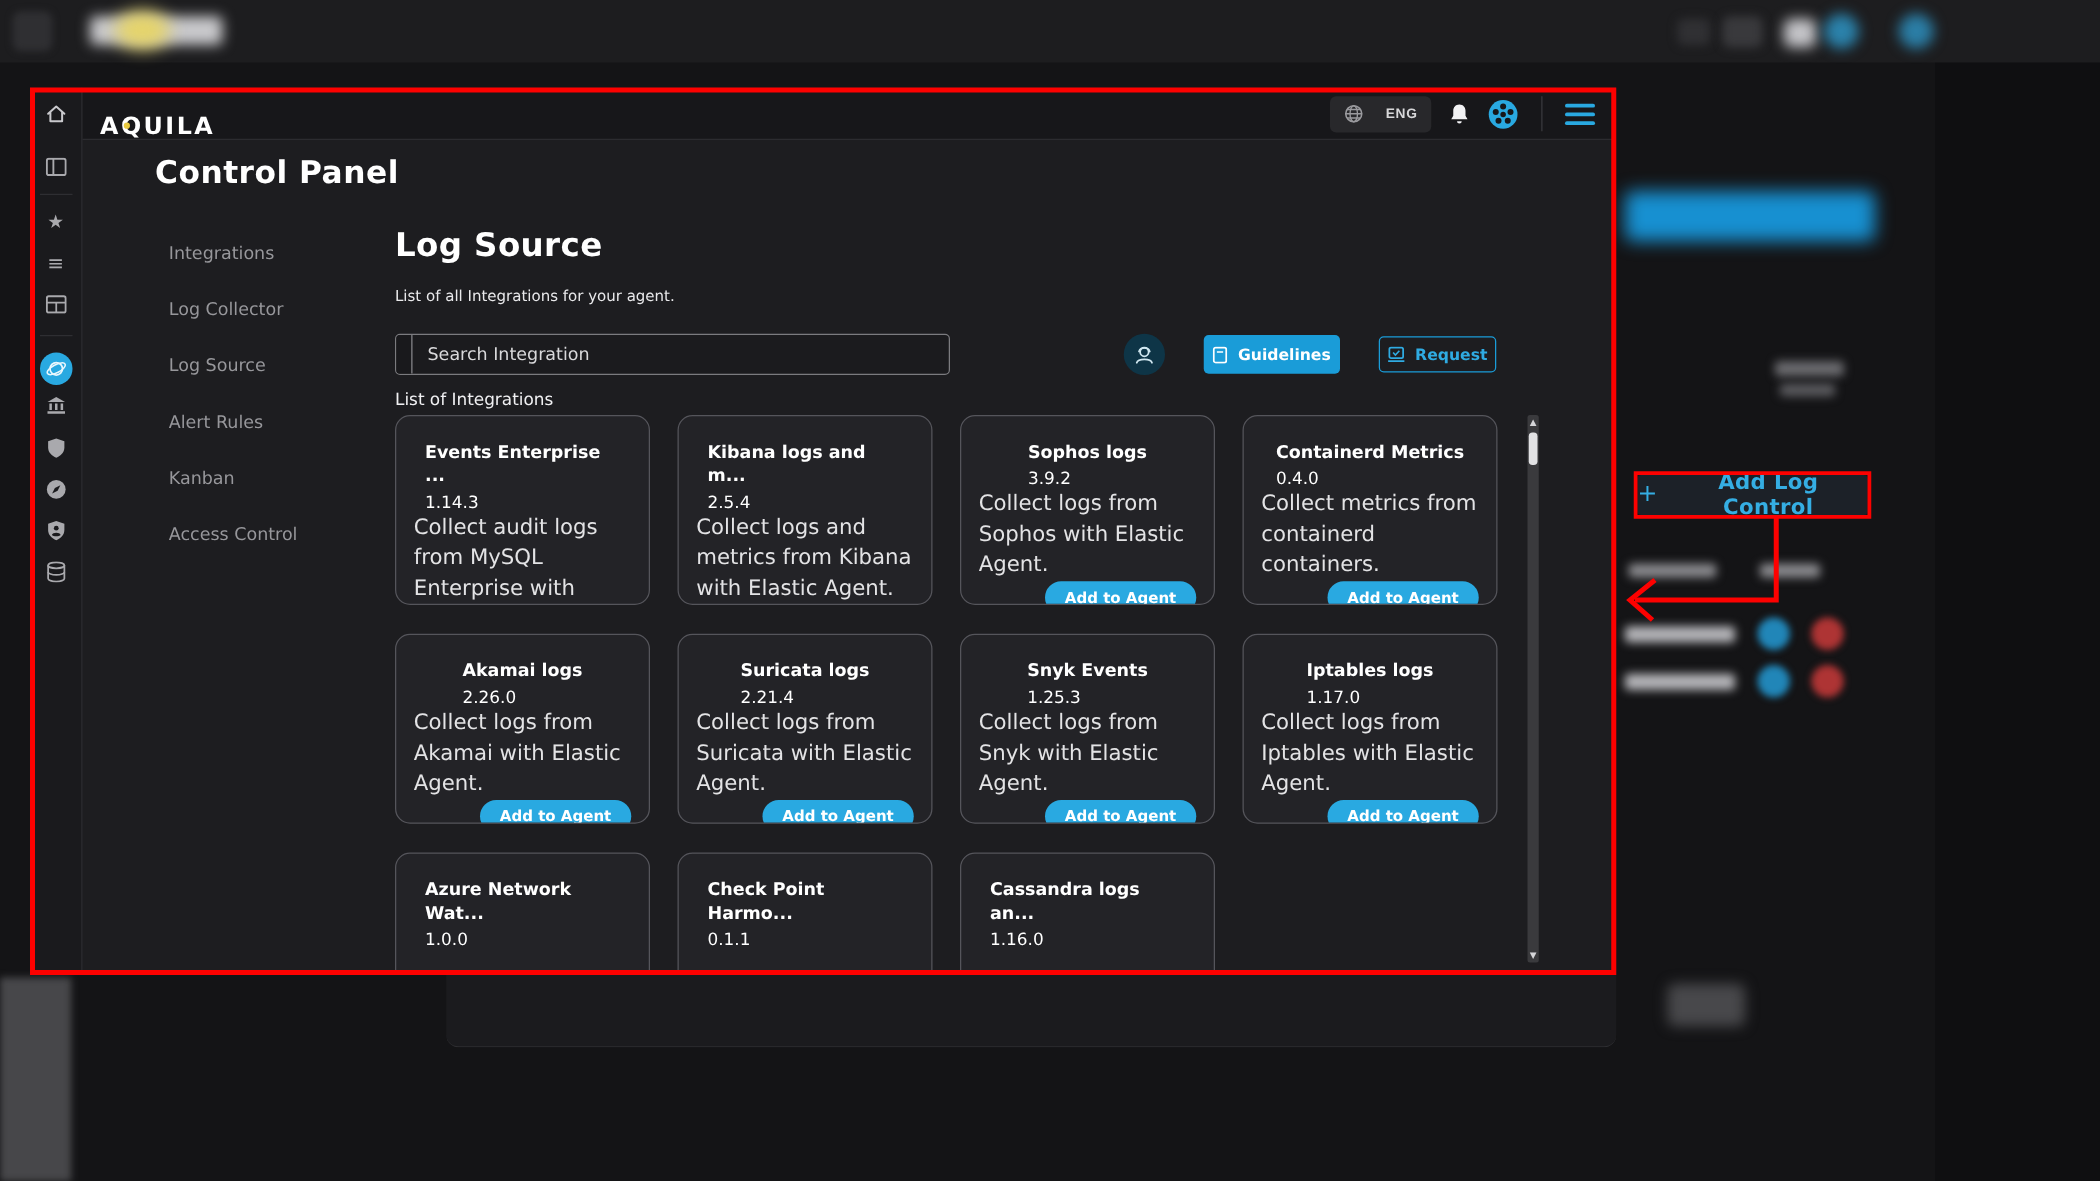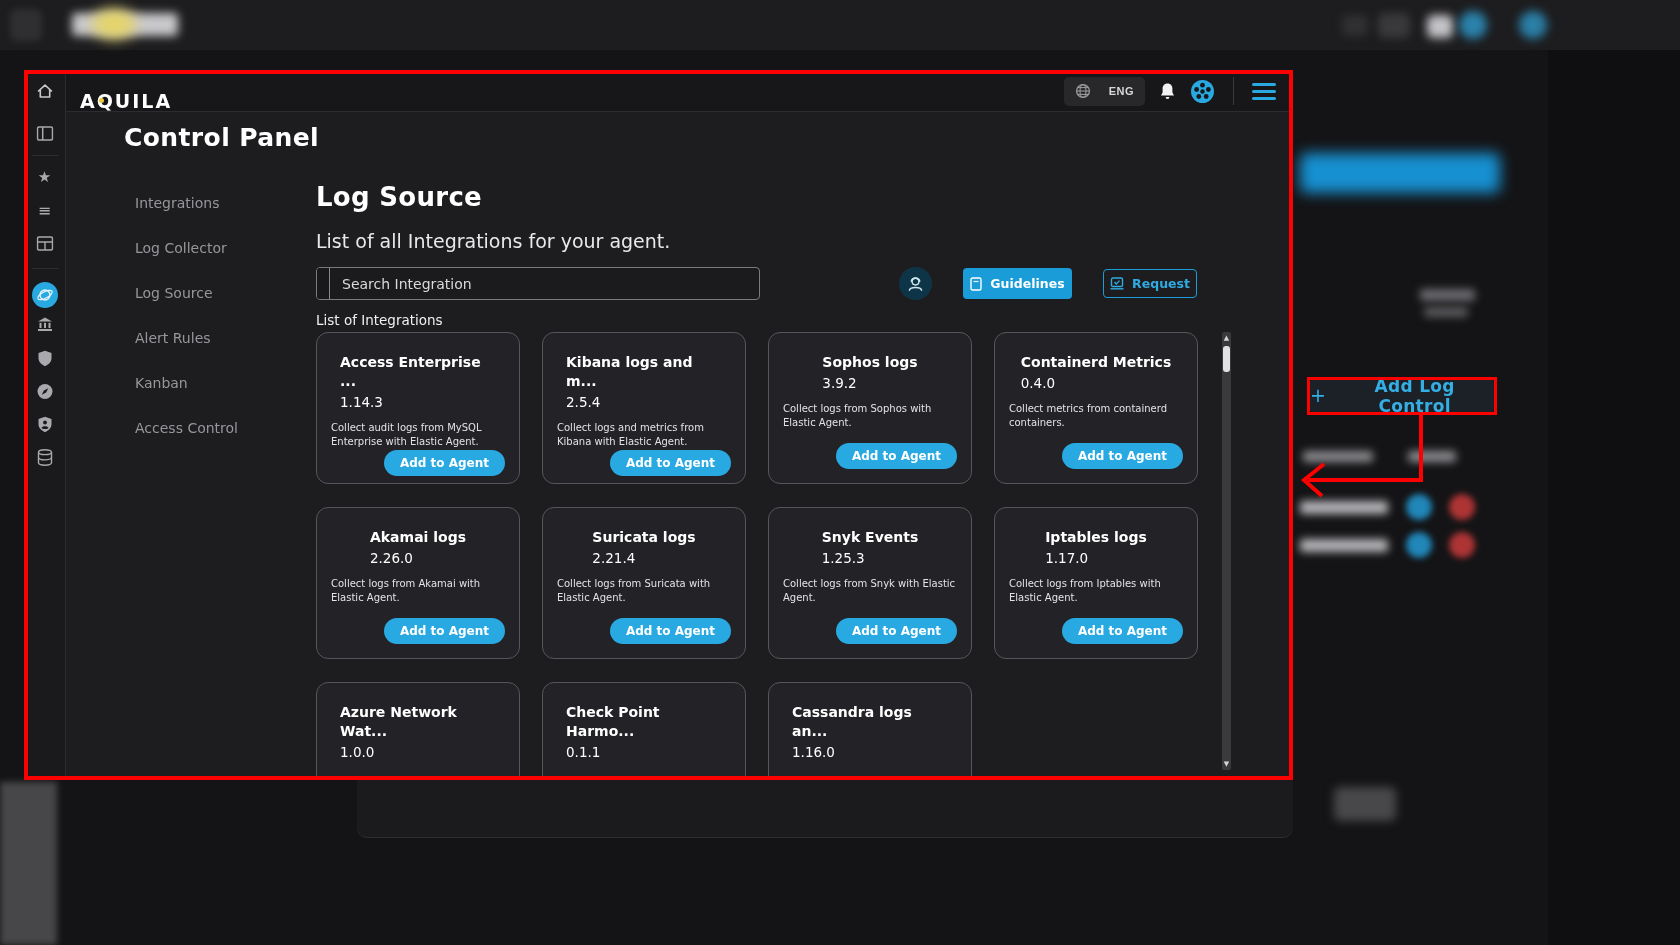--- a/index.html
+++ b/index.html
@@ -60,38 +60,38 @@
   .ric.active { width:26px; height:26px; border-radius:50%; background:#29a9e1; }
   .star-glyph { font-size:15px; line-height:1; } .list-glyph { font-size:16px; line-height:1; }
 
   
   .panel-title { position:absolute; left:100px; top:53px; color:#fff; font-size:25px; font-weight:600; letter-spacing:.4px; }
   .cp-nav { position:absolute; left:111px; top:110px; display:flex; flex-direction:column; }
   .cp-nav .nav-item { height:45px; display:flex; align-items:center; color:#97979b; font-size:14px; cursor:pointer; }
 
   
   .main-title { position:absolute; left:292px; top:112px; color:#fff; font-size:26px; font-weight:bold; letter-spacing:.3px; }
-  .main-sub { position:absolute; left:292px; top:160px; color:#e9e9eb; font-size:19px; }
+  .main-sub { position:absolute; left:292px; top:160px; color:#e9e9eb; font-size:12px; }
   .search-wrap { position:absolute; left:292px; top:197px; width:444px; height:33px; border:1px solid #7b7b7f; border-radius:4px; background:#1b1b1e; display:flex; overflow:hidden; }
   .search-cap { width:13px; border-right:1px solid #88888c; background:#19191c; }
   .search-wrap input { flex:1; background:transparent; border:none; outline:none; color:#ececee; font-size:14px; padding:0 12px; font-family:inherit; }
   .search-wrap input::placeholder { color:#d9d9db; opacity:1; }
 
   .support-btn { position:absolute; left:875px; top:197px; width:33px; height:33px; border-radius:50%; background:#0e3547; border:none; cursor:pointer; display:flex; align-items:center; justify-content:center; }
   .btn-guidelines { position:absolute; left:939px; top:198px; width:109px; height:31px; background:#1a9cd8; border:none; border-radius:4px; color:#fff; font-size:12.5px; font-weight:bold; font-family:inherit; display:flex; align-items:center; justify-content:center; gap:8px; cursor:pointer; }
   .btn-request { position:absolute; left:1079px; top:199px; width:94px; height:29px; background:transparent; border:1px solid #1a9cd8; border-radius:4px; color:#2fabe2; font-size:12.5px; font-weight:bold; font-family:inherit; display:flex; align-items:center; justify-content:center; gap:8px; cursor:pointer; }
 
   .list-label { position:absolute; left:292px; top:242px; color:#f0f0f2; font-size:13.5px; }
 
   .grid { position:absolute; left:292px; top:262px; width:882px; display:grid; grid-template-columns:repeat(4,204px); grid-auto-rows:152px; column-gap:22px; row-gap:23px; }
   .card { background:#232327; border:1px solid #55555b; border-radius:12px; display:flex; flex-direction:column; padding:14px 14px; overflow:hidden; }
   .card-head { width:fit-content; max-width:156px; margin:6px auto 0; text-align:left; }
   .card-title { color:#fff; font-size:14px; font-weight:bold; line-height:1.35; }
   .card-ver { color:#fff; font-size:13.5px; margin-top:3px; }
-  .card-desc { margin-top:11px; color:#e3e3e5; font-size:10px; line-height:1.45; }
+  .card-desc { margin-top:0; color:#e3e3e5; font-size:17px; line-height:1.45; }
   .card-btn { margin-top:auto; align-self:flex-end; background:#29a9e1; color:#fff; border:none; border-radius:14px; padding:6px 16px; font-size:12px; font-weight:bold; font-family:inherit; cursor:pointer; }
 
   
   .sbar { position:absolute; left:1198px; top:262px; width:9px; height:438px; background:#3a3a3d; border-radius:2px; }
   .sbar .arr { position:absolute; left:0; width:9px; text-align:center; color:#d5d5d8; font-size:7px; line-height:10px; cursor:pointer; }
   .sbar .thumb { position:absolute; left:1px; top:14px; width:7px; height:26px; border-radius:3px; background:#e2e2e4; cursor:pointer; }
 
   
   .red-outline { position:absolute; left:24px; top:70px; width:1269px; height:710px; border:4px solid #fd0100; z-index:40; pointer-events:none; }
   .red-box { position:absolute; left:1307px; top:377px; width:190px; height:38px; border:3px solid #fd0100; z-index:40; pointer-events:none; }
@@ -294,21 +294,21 @@
         <line x1="0.5" y1="11.8" x2="13.5" y2="11.8" stroke="#2fabe2" stroke-width="1.4"></line>
       </svg>
       <span>Request</span>
     </button>
 
     <div class="list-label">List of Integrations</div>
 
     <div class="grid">
         <div class="card">
     <div class="card-head">
-      <div class="card-title">Access Enterprise ...</div>
+      <div class="card-title">Events Enterprise ...</div>
       <div class="card-ver">1.14.3</div>
     </div>
     <div class="card-desc">Collect audit logs from MySQL Enterprise with Elastic Agent.</div>
     <button class="card-btn">Add to Agent</button>
   </div>
         <div class="card">
     <div class="card-head">
       <div class="card-title">Kibana logs and m...</div>
       <div class="card-ver">2.5.4</div>
     </div>

